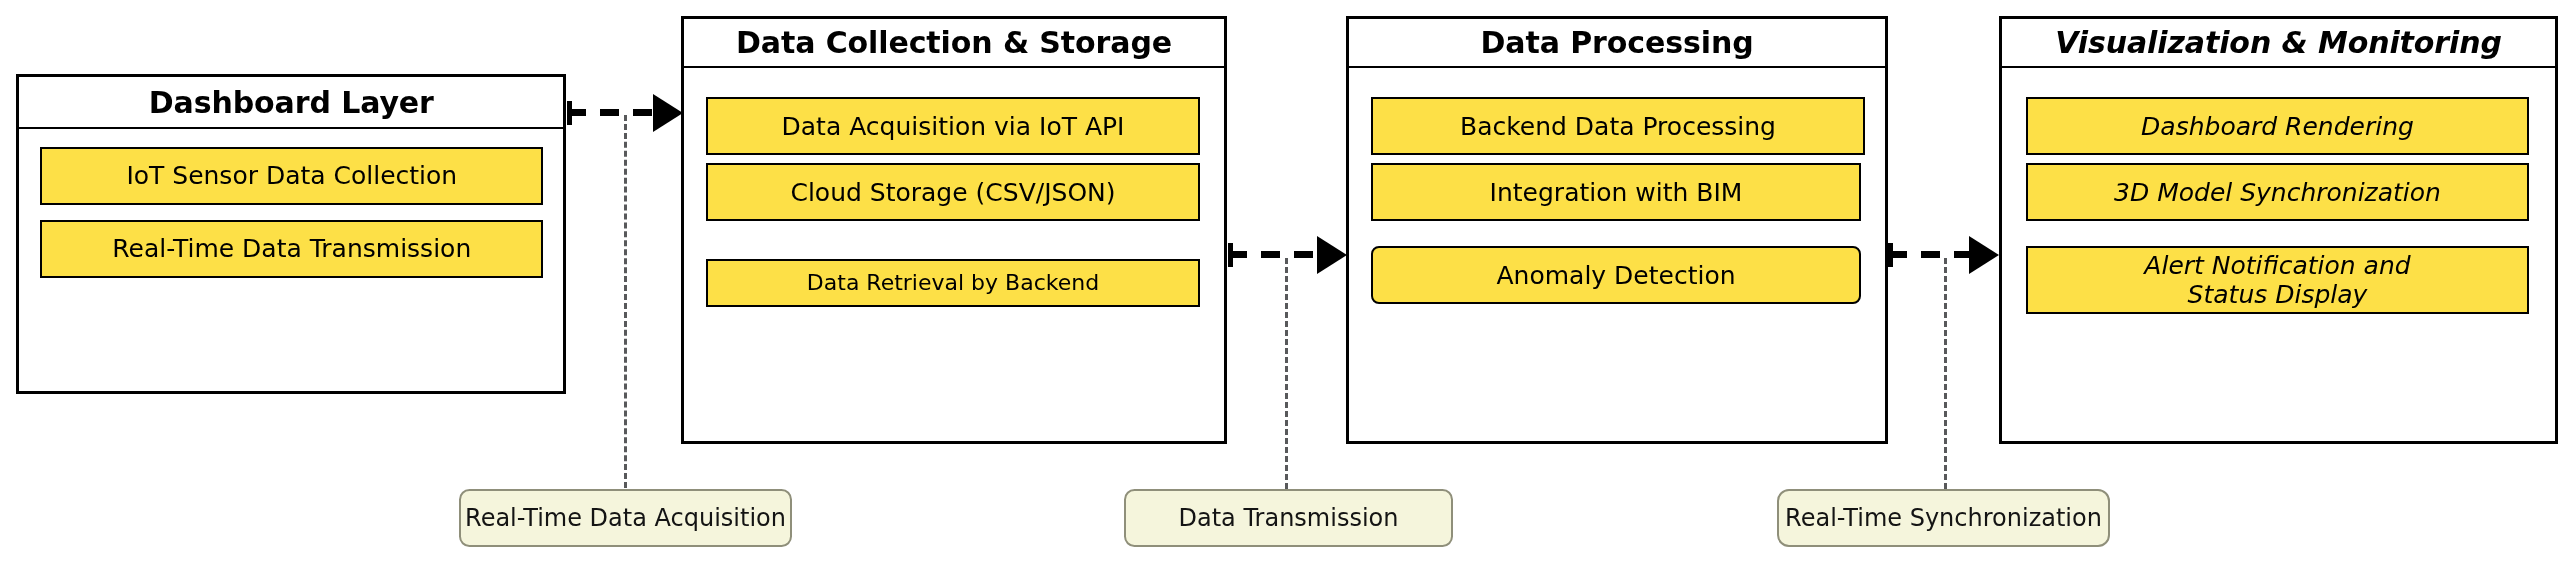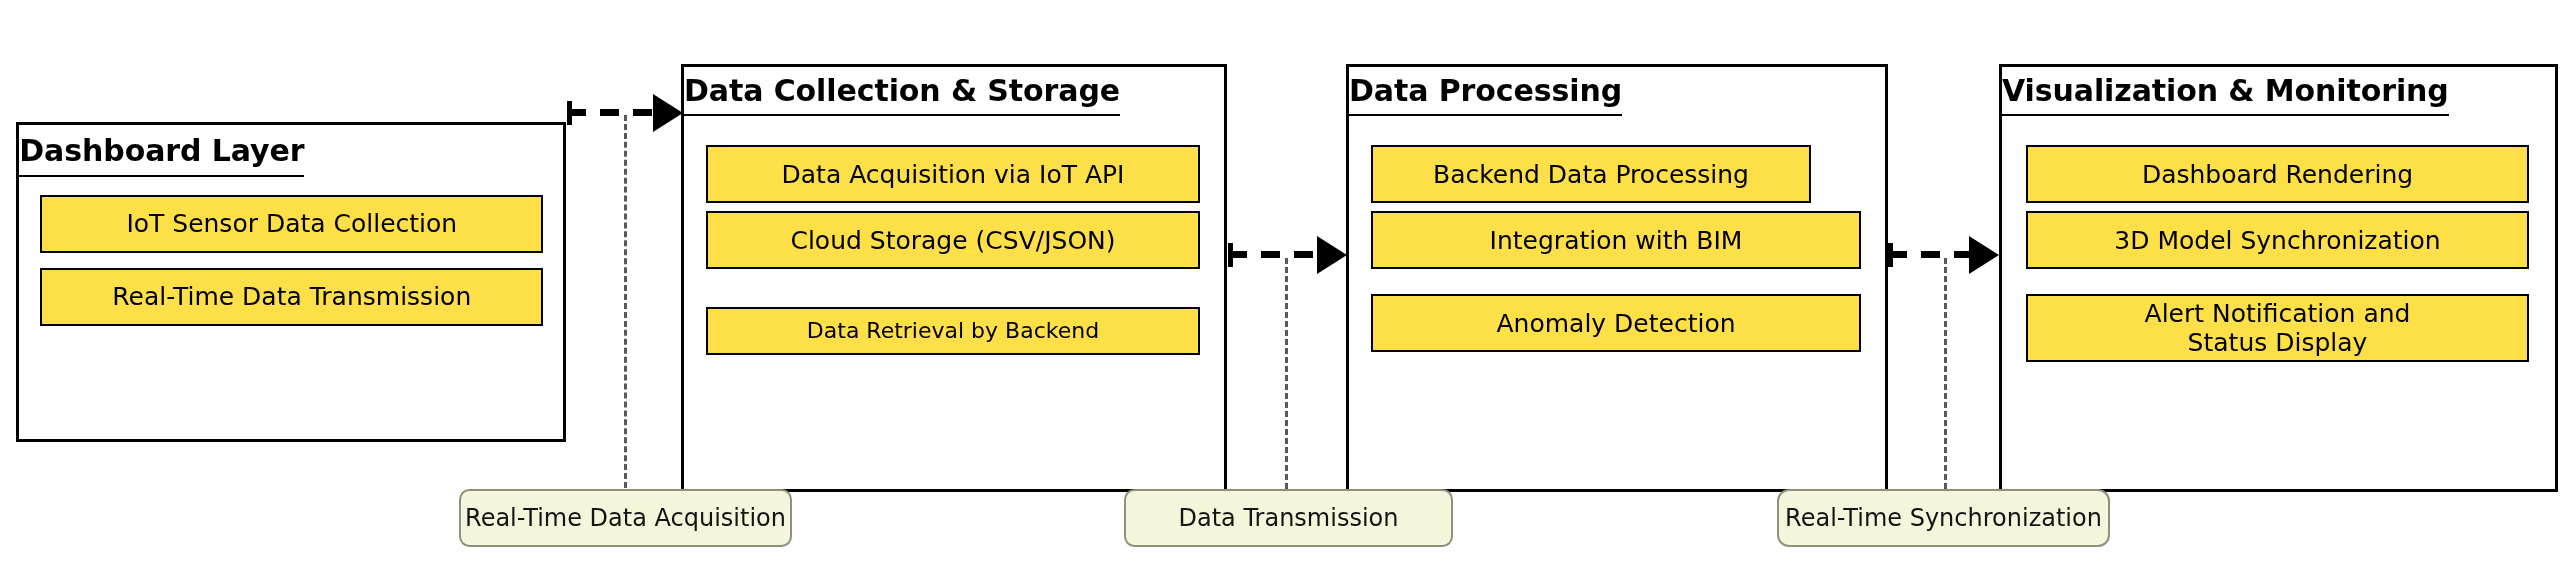--- a/index.html
+++ b/index.html
@@ -20,22 +20,21 @@
     overflow: hidden;
   }
 
   
   .layer-block {
     position: absolute;
     background: #ffffff;
     border: 3.7px solid #000000;
     box-sizing: border-box;
     display: flex;
-    flex-direction: row;
-    margin-top: 48px;
+    flex-direction: column;
   }
   .layer-title {
     flex: 0 0 auto;
     border-bottom: 2.2px solid #000000;
     box-sizing: border-box;
     display: flex;
     align-items: center;
     justify-content: center;
     font-weight: bold;
     color: #000000;
@@ -137,27 +136,27 @@
     <div class="layer-body">
       <div class="item-box" style="left:22px; top:78px; width:494px; height:58px; font-size:25px;">Data Acquisition via IoT API</div>
       <div class="item-box" style="left:22px; top:144px; width:494px; height:58px; font-size:25px;">Cloud Storage (CSV/JSON)</div>
       <div class="item-box" style="left:22px; top:240px; width:494px; height:48px; font-size:22px;">Data Retrieval by Backend</div>
     </div>
   </div>
 
   <div class="layer-block" style="left:1346px; top:16.3px; width:542px; height:428px;">
     <div class="layer-title" style="height:49px; font-size:30px;">Data Processing</div>
     <div class="layer-body">
-      <div class="item-box" style="left:22px; top:78px; width:440px; height:58px; font-size:25px;">Backend Data Processing</div>
+      <div class="item-box" style="left:22px; top:78px; width:494px; height:58px; font-size:25px;">Backend Data Processing</div>
       <div class="item-box" style="left:22px; top:144px; width:490px; height:58px; font-size:25px;">Integration with BIM</div>
-      <div class="item-box" style="left:22px; top:227px; width:490px; height:58px; font-size:25px;">Anomaly Detection</div>
+      <div class="item-box" style="left:22px; top:227px; width:490px; height:58px; font-size:25px;border-radius:8px;">Anomaly Detection</div>
     </div>
   </div>
 
-  <div class="layer-block" style="left:1999px; top:16.3px; width:559px; height:428px;">
+  <div class="layer-block" style="left:1999px; top:16.3px; width:559px; height:428px;font-style:italic;">
     <div class="layer-title" style="height:49px; font-size:30px;">Visualization &amp; Monitoring</div>
     <div class="layer-body">
       <div class="item-box" style="left:24px; top:78px; width:503px; height:58px; font-size:25px;">Dashboard Rendering</div>
       <div class="item-box" style="left:24px; top:144px; width:503px; height:58px; font-size:25px;">3D Model Synchronization</div>
       <div class="item-box" style="left:24px; top:227px; width:503px; height:68px; font-size:25px; white-space:pre-line;">Alert Notification and
 Status Display</div>
     </div>
   </div>
 
   <div class="connector" style="left:567px; top:113px; width:115px;">

